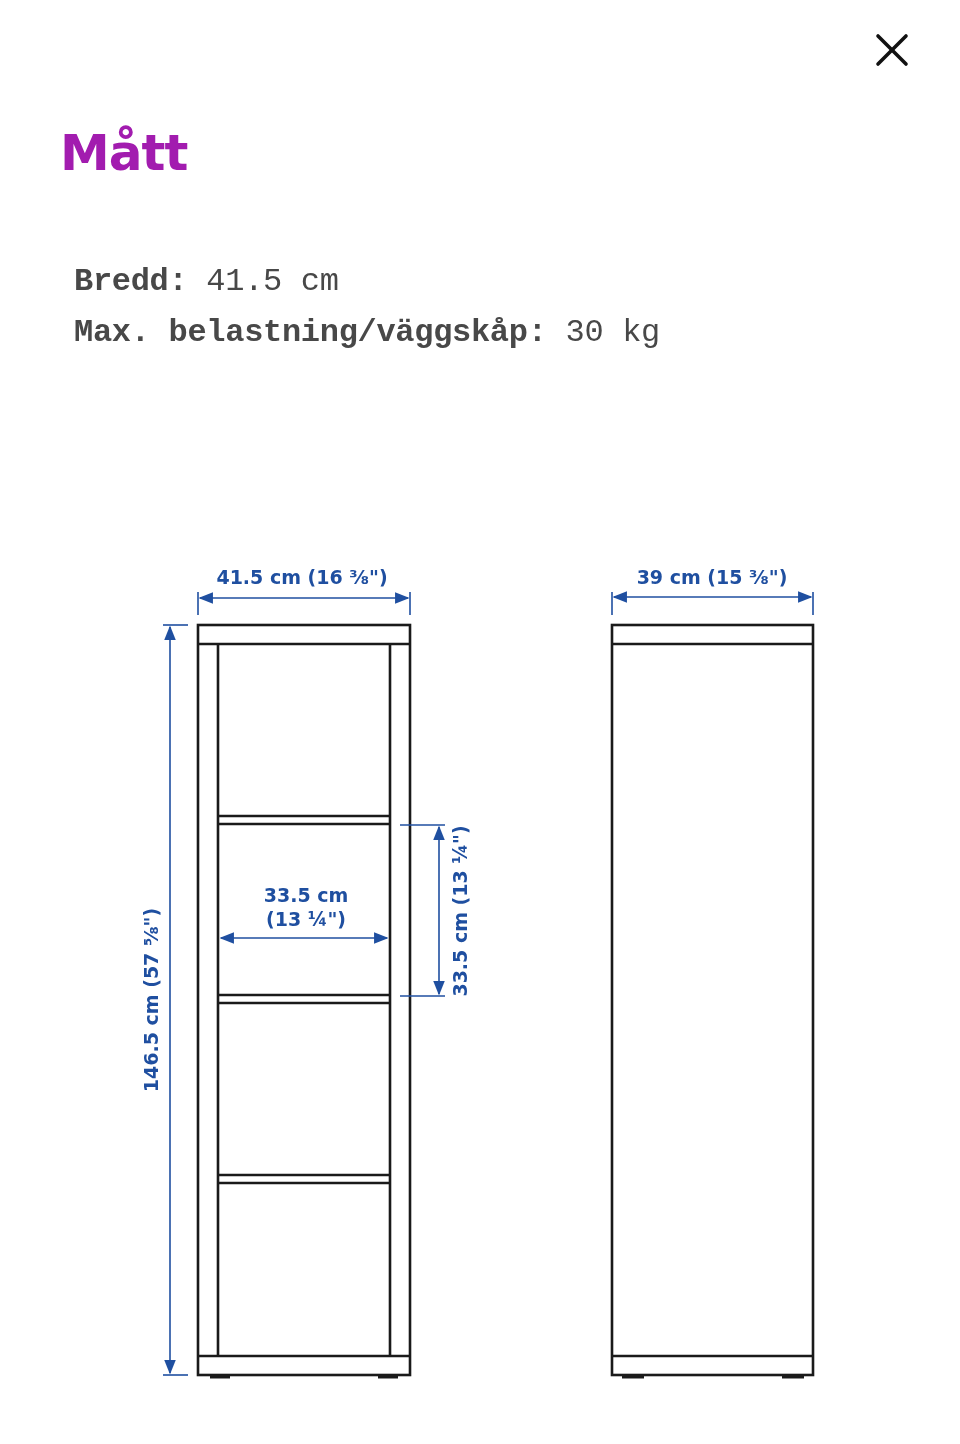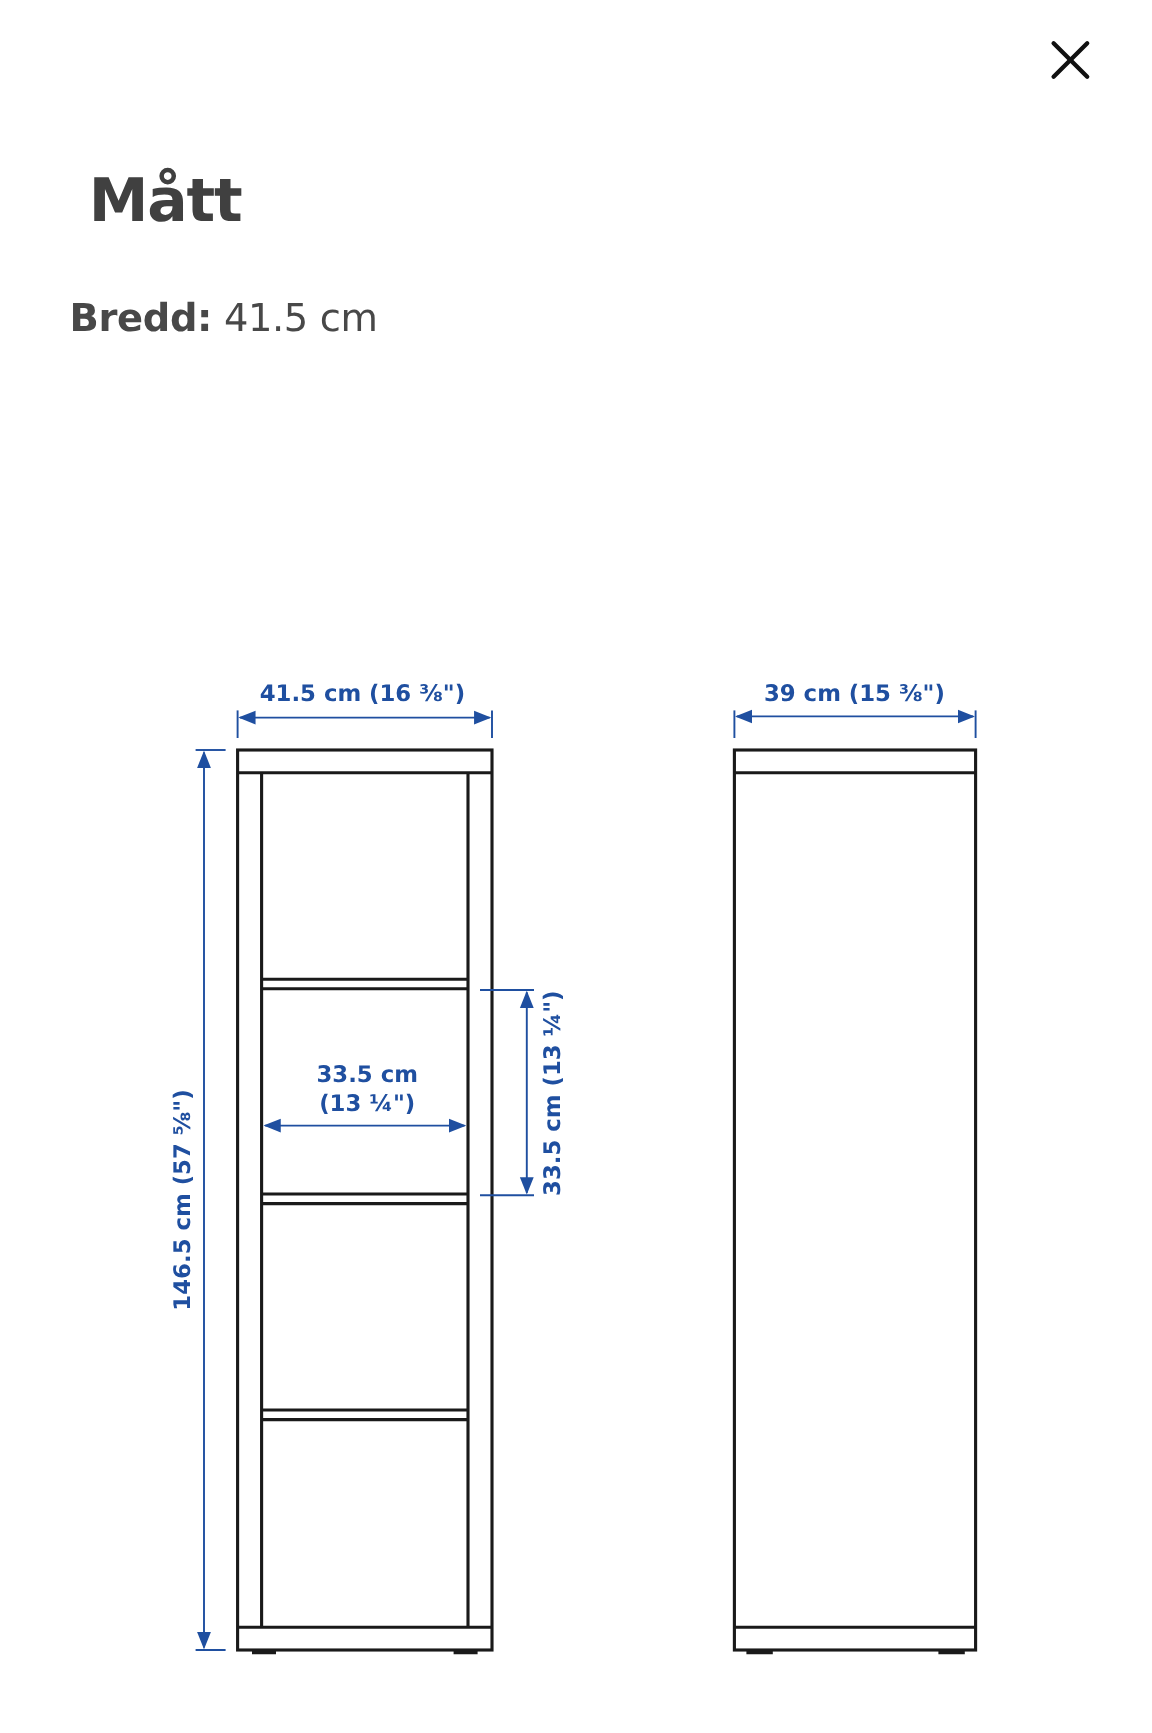--- a/index.html
+++ b/index.html
@@ -1,39 +1,40 @@
 <!DOCTYPE html>
 <html><head>
   <meta charset="utf-8">
   <style>
     html, body { margin: 0; padding: 0; background: #ffffff; }
     body { width: 960px; height: 1444px; position: relative; overflow: hidden; font-family: "DejaVu Sans", sans-serif; }
     .close-btn { position: absolute; left: 866px; top: 24px; width: 52px; height: 52px; display: flex; align-items: center; justify-content: center; cursor: pointer; }
-    .title { position: absolute; left: 58px; top: 126px; margin: 16px; font-size: 50px; font-weight: bold; color: #404040; letter-spacing: -1px; line-height: 1; }
-    .specs { position: absolute; left: 58px; top: 240px; margin: 0; padding: 0; list-style: none; }
+    .title { position: absolute; left: 58px; top: 126px; margin: 2px; font-size: 50px; font-weight: bold; color: #a21caf; letter-spacing: -1px; line-height: 1; }
+    .specs { position: absolute; left: 58px; top: 240px; margin: 16px; padding: 0; list-style: none; font-family: Liberation Mono, monospace; }
     .spec-row { font-size: 32px; line-height: 51.3px; color: #484848; white-space: nowrap; letter-spacing: -0.3px; }
     .spec-label { font-weight: bold; }
     .spec-value { font-weight: normal; }
     svg.diagram { position: absolute; left: 0; top: 0; }
     .dim-text { fill: #1f4fa0; font-family: "DejaVu Sans", sans-serif; font-weight: bold; }
   </style>
 </head>
 <body>
 
 <div class="close-btn">
   <svg width="34" height="34" viewBox="0 0 34 34">
     <line x1="3" y1="3" x2="31" y2="31" stroke="#111" stroke-width="3.6" stroke-linecap="round"></line>
     <line x1="31" y1="3" x2="3" y2="31" stroke="#111" stroke-width="3.6" stroke-linecap="round"></line>
   </svg>
 </div>
 
 <h1 class="title">Mått</h1>
 
 <ul class="specs">
   <li class="spec-row"><span class="spec-label">Bredd:</span> <span class="spec-value">41.5 cm</span></li>
+  <li class="spec-row"><span class="spec-label">Max. belastning/väggskåp:</span> <span class="spec-value">30 kg</span></li>
 </ul>
 
 <svg class="diagram" width="960" height="1444" viewBox="0 0 960 1444">
   <defs>
     <marker id="arr" viewBox="0 0 10 10" refX="9" refY="5" markerWidth="9" markerHeight="9" orient="auto-start-reverse">
       <path d="M0,1 L10,5 L0,9 z" fill="#1f4fa0"></path>
     </marker>
   </defs>
 
   <g fill="none" stroke="#1a1a1a" stroke-width="2.6">

